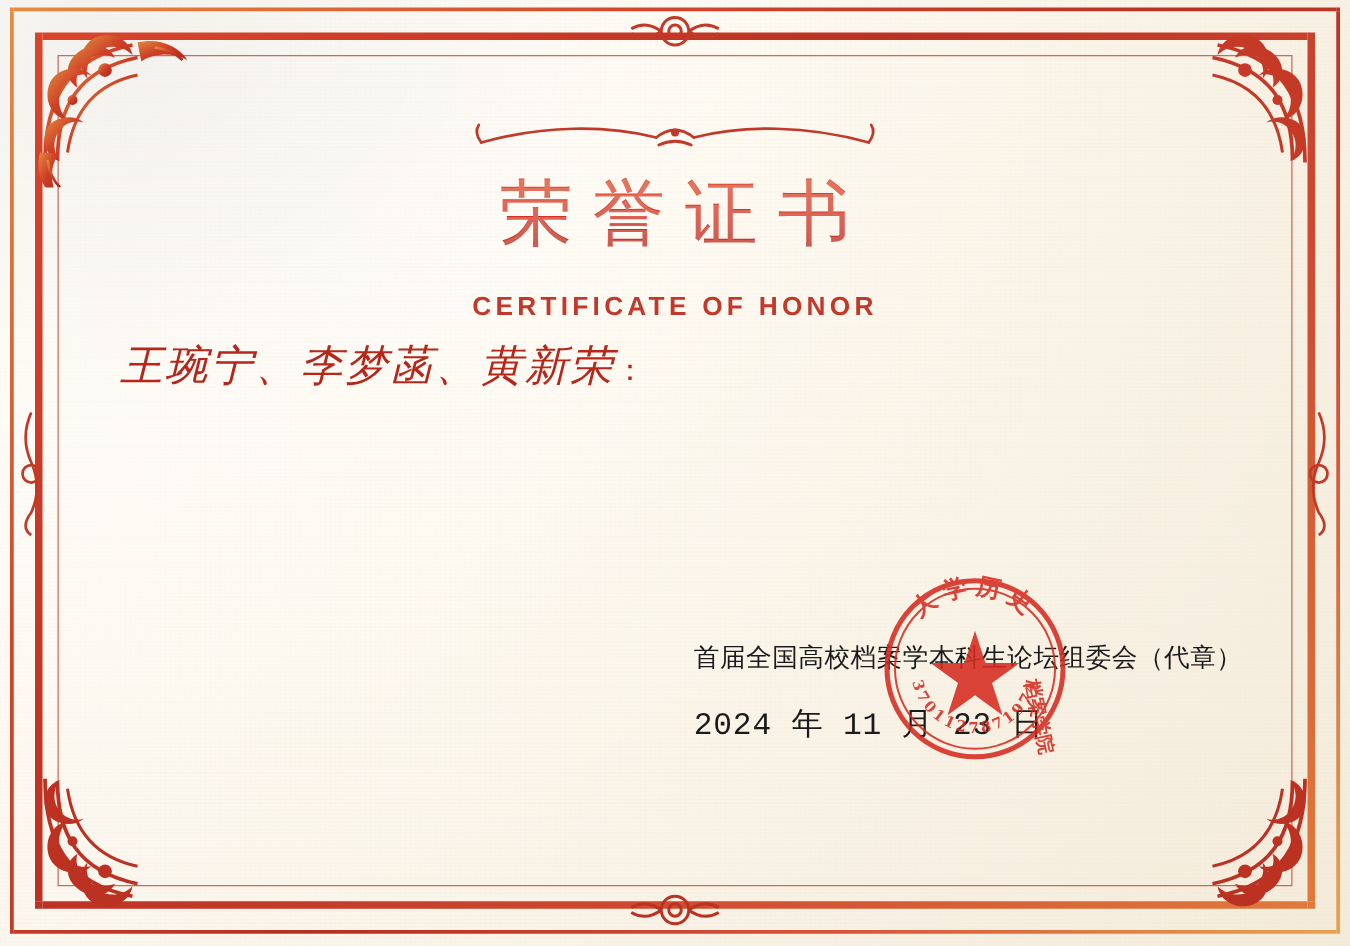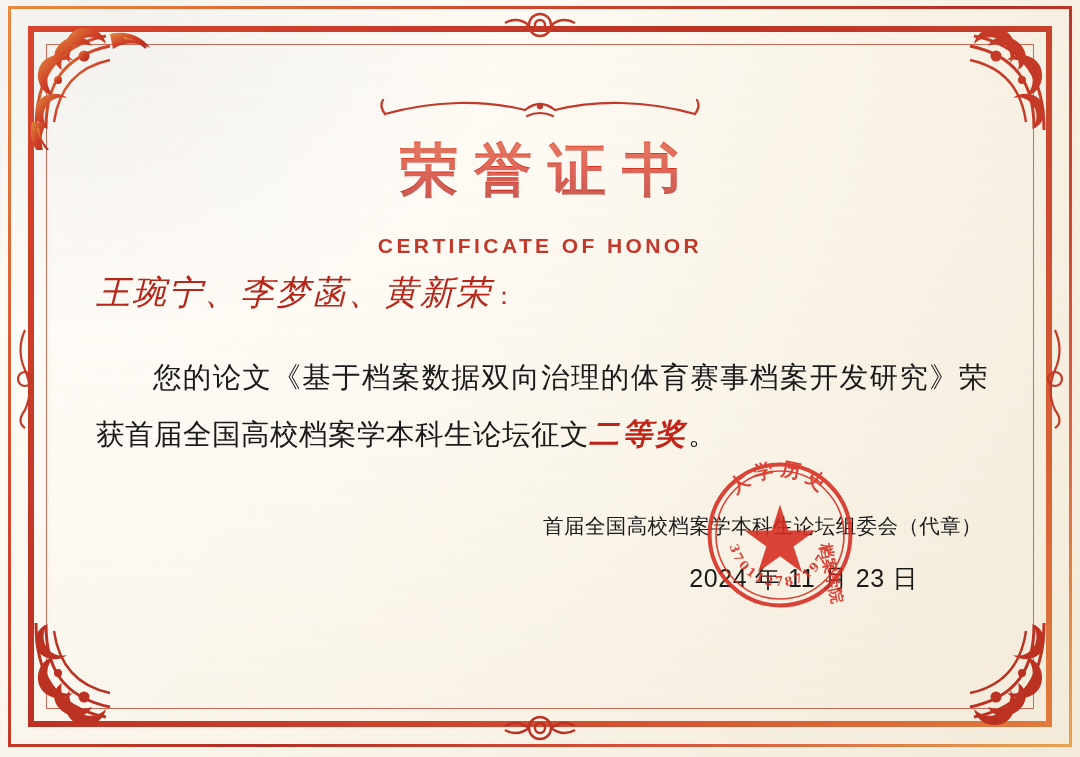--- a/index.html
+++ b/index.html
@@ -117,21 +117,21 @@
   .header-flourish {
     width: 330px;
     height: 34px;
     margin: 0 auto 2px;
   }
   .header-flourish svg { width: 100%; height: 100%; }
 
   .title-cn {
     font-family: "DejaVu Serif", "Liberation Serif", serif;
     font-size: 58px;
-    font-weight: 700;
+    font-weight: 400;
     letter-spacing: 16px;
     text-indent: 16px;
     margin: 6px 0 0;
     background: linear-gradient(180deg, #e2512f 0%, #cf2f20 55%, #aa1f14 100%);
     -webkit-background-clip: text;
     background-clip: text;
     color: transparent;
     text-shadow: 0 1px 0 rgba(255,255,255,.25);
   }
   .title-en {
@@ -178,24 +178,24 @@
     color: #c0251a;
     font-weight: 700;
     font-style: italic;
     letter-spacing: 3px;
     font-size: 30px;
   }
 
   
   .signature {
     position: absolute;
-    right: 98px;
+    right: 86px;
     top: 512px;
-    text-align: right;
-    font-family: Liberation Sans, sans-serif;
+    text-align: left;
+    font-family: Liberation Mono, monospace;
     color: #1a1a1a;
   }
   .issuer {
     font-size: 20.5px;
     letter-spacing: .4px;
     white-space: nowrap;
   }
   .issue-date {
     margin-top: 22px;
     font-size: 25px;
@@ -378,23 +378,20 @@
       </svg>
     </div>
     <div class="title-cn">荣誉证书</div>
     <div class="title-en">CERTIFICATE OF HONOR</div>
   </div>
 
   <div class="recipient">
     <span>王琬宁、李梦菡、黄新荣</span><span class="colon">：</span>
   </div>
 
-  <div class="body-text">
-    <span>您的论文《基于档案数据双向治理的体育赛事档案开发研究》荣获首届全国高校档案学本科生论坛征文</span><span class="award-highlight">二等奖</span><span>。</span>
-  </div>
 
   <div class="signature">
     <div class="issuer">首届全国高校档案学本科生论坛组委会（代章）</div>
     <div class="issue-date">2024 年 11 月 23 日</div>
   </div>
 
   <div class="seal">
     <svg viewBox="0 0 200 200" xmlns="http://www.w3.org/2000/svg">
       <defs>
         <path id="arcTop" d="M 26 100 A 74 74 0 0 1 174 100"></path>

